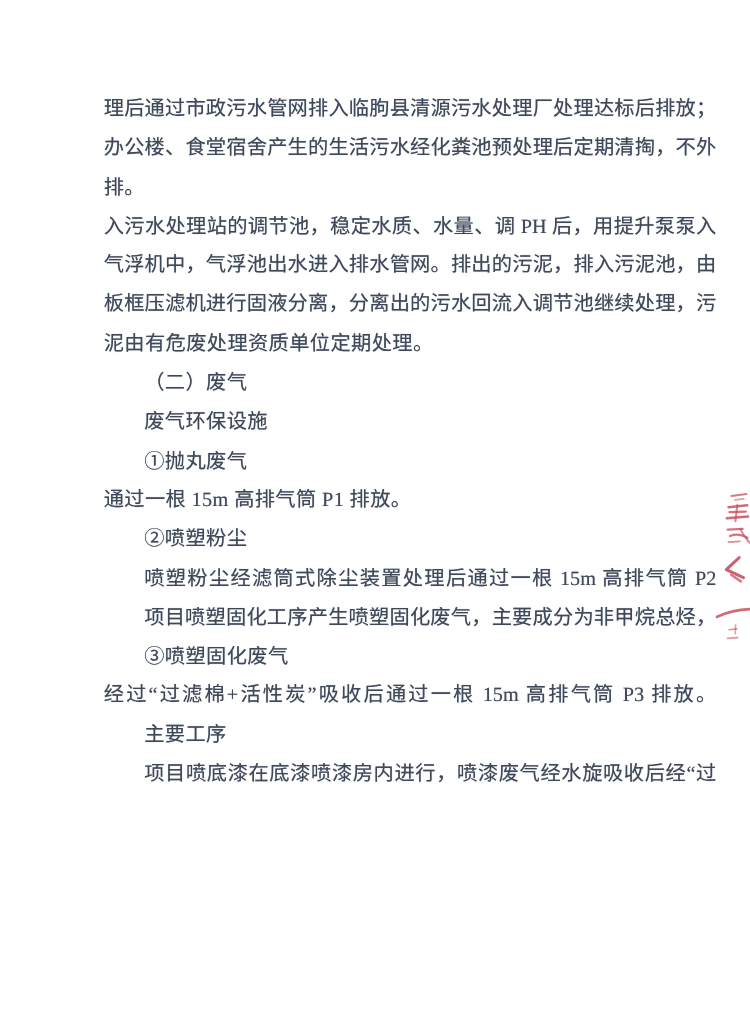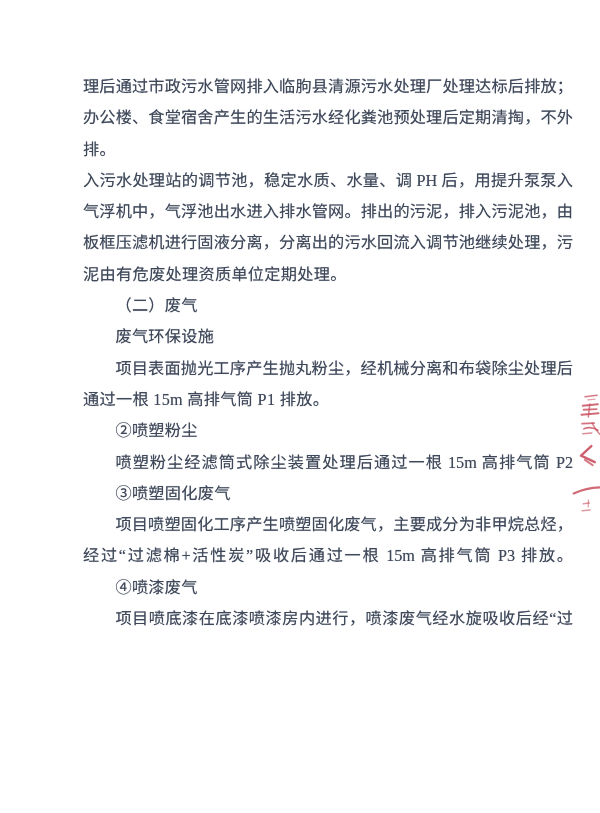--- a/index.html
+++ b/index.html
@@ -64,28 +64,28 @@
   <div class="textblock" id="doc-body">
       <div class="line fill">理后通过市政污水管网排入临朐县清源污水处理厂处理达标后排放；</div>
       <div class="line fill">办公楼、食堂宿舍产生的生活污水经化粪池预处理后定期清掏，不外</div>
       <div class="line">排。</div>
       <div class="line fill">入污水处理站的调节池，稳定水质、水量、调 PH 后，用提升泵泵入</div>
       <div class="line fill">气浮机中，气浮池出水进入排水管网。排出的污泥，排入污泥池，由</div>
       <div class="line fill">板框压滤机进行固液分离，分离出的污水回流入调节池继续处理，污</div>
       <div class="line">泥由有危废处理资质单位定期处理。</div>
       <div class="line indent">（二）废气</div>
       <div class="line indent">废气环保设施</div>
-      <div class="line indent fill">项目表面抛光工序产生抛丸粉尘，经机械分离和布袋除尘处理后</div>
+      <div class="line indent">①抛丸废气</div>
       <div class="line">通过一根 15m 高排气筒 P1 排放。</div>
       <div class="line indent">②喷塑粉尘</div>
       <div class="line indent fill">喷塑粉尘经滤筒式除尘装置处理后通过一根 15m 高排气筒 P2</div>
+      <div class="line indent fill">项目喷塑固化工序产生喷塑固化废气，主要成分为非甲烷总烃，</div>
       <div class="line indent">③喷塑固化废气</div>
-      <div class="line indent fill">项目喷塑固化工序产生喷塑固化废气，主要成分为非甲烷总烃，</div>
       <div class="line fill">经过“过滤棉+活性炭”吸收后通过一根 15m 高排气筒 P3 排放。</div>
-      <div class="line indent">④喷漆废气</div>
+      <div class="line indent">主要工序</div>
       <div class="line indent fill">项目喷底漆在底漆喷漆房内进行，喷漆废气经水旋吸收后经“过</div>
     </div>
 
   <svg class="redmark" viewBox="0 0 42 132" fill="none" stroke="currentColor" stroke-linecap="round" stroke-linejoin="round">
 
     <path d="M14 7 L26 5" stroke-width="1.6" opacity="0.75"></path>
     <path d="M17 10 L24 9" stroke-width="1.3" opacity="0.55"></path>
 
     <path d="M12 16 L27 14" stroke-width="2" opacity="0.85"></path>
     <path d="M13 20 L26 19" stroke-width="1.8" opacity="0.8"></path>

